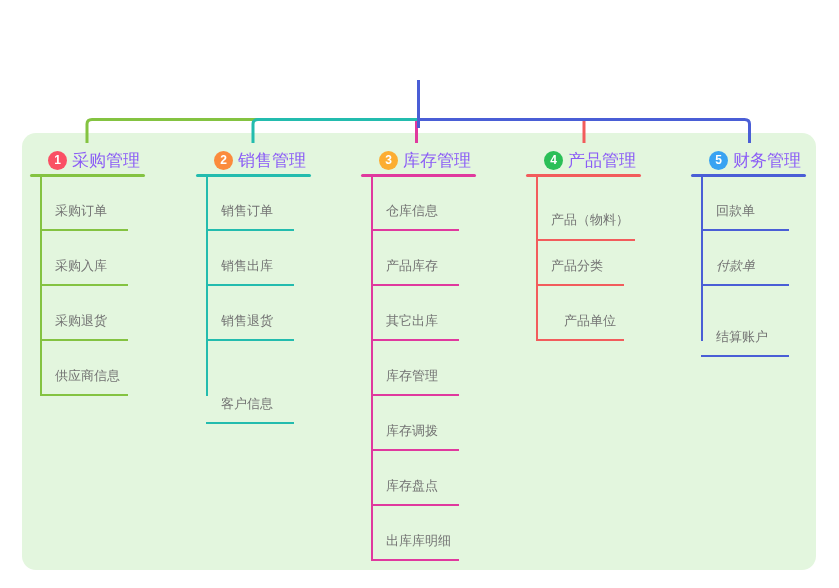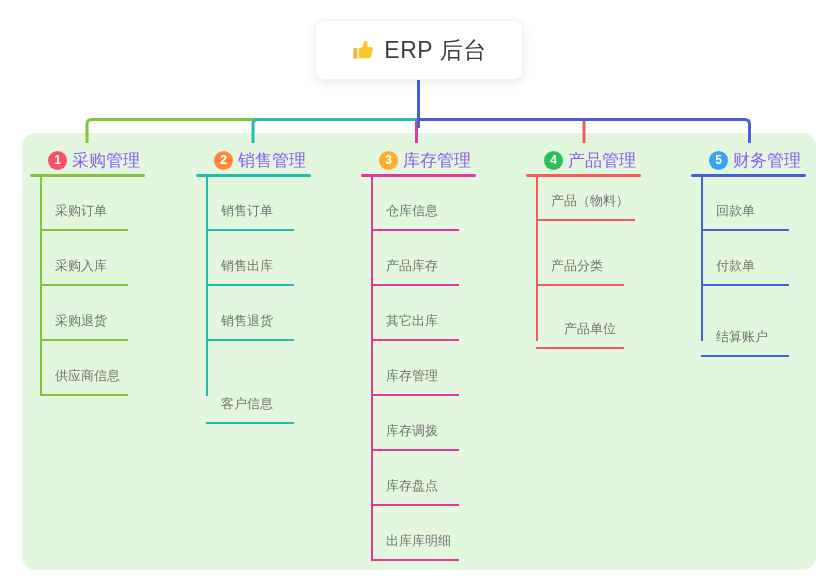--- a/index.html
+++ b/index.html
@@ -46,27 +46,20 @@
 
   <svg class="connectors" width="839" height="588" viewBox="0 0 839 588" id="connectors">
       <path d="M 87 143 L 87 124 Q 87 119.5 92 119.5 L 258 119.5" stroke="#84c341" stroke-width="3" fill="none"></path>
       <path d="M 253 143 L 253 124 Q 253 119.5 258 119.5 L 418.5 119.5" stroke="#23bcae" stroke-width="3" fill="none"></path>
       <path d="M 418.5 119.5 L 744.5 119.5 Q 749.5 119.5 749.5 124 L 749.5 143" stroke="#4a5ed6" stroke-width="3" fill="none"></path>
       <path d="M 416.5 121 L 416.5 143" stroke="#e0399e" stroke-width="3" fill="none"></path>
       <path d="M 584 121 L 584 143" stroke="#f25c5c" stroke-width="3" fill="none"></path>
       <path d="M 418.5 80 L 418.5 128" stroke="#4a5ed6" stroke-width="3" fill="none"></path>
     </svg>
 
-  <div class="root-card">
-    <svg class="thumb-icon" viewBox="0 0 24 24" aria-hidden="true">
-      <path id="thumb-cuff" d="M2.5 9.5h4.2v11H2.5z" fill="#f5b82e"></path>
-      <path id="thumb-hand" d="M8 20.5V10l2.8-1.1c.9-.4 1.5-1.2 1.7-2.1l.7-3.2c.2-.9.9-1.5 1.8-1.5 1.1 0 2 .9 2 2v3.9h3.4c1.5 0 2.6 1.4 2.3 2.8l-1.4 6.6c-.3 1.5-1.6 2.6-3.1 2.6H8z" fill="#fcc62c"></path>
-    </svg>
-    <span class="root-title">ERP 后台</span>
-  </div>
 
   <div id="branches-layer">
       <div class="branch-node" style="left: 48px; top: 150px;">
         <span class="badge" style="background: rgb(250, 80, 100);">1</span>
         <span class="branch-label">采购管理</span>
       </div>
       <div class="branch-underline" style="left: 30px; top: 174px; width: 115px; background: rgb(132, 195, 65);"></div>
       <div class="spine" style="left: 40px; top: 177px; height: 219px; background: rgb(132, 195, 65);"></div>
       <div class="child-node" style="left: 40px; top: 202px; border-bottom: 2px solid rgb(132, 195, 65);">采购订单</div>
       <div class="child-node" style="left: 40px; top: 257px; border-bottom: 2px solid rgb(132, 195, 65);">采购入库</div>
@@ -94,26 +87,26 @@
       <div class="child-node" style="left: 371px; top: 367px; border-bottom: 2px solid rgb(224, 57, 158);">库存管理</div>
       <div class="child-node" style="left: 371px; top: 422px; border-bottom: 2px solid rgb(224, 57, 158);">库存调拨</div>
       <div class="child-node" style="left: 371px; top: 477px; border-bottom: 2px solid rgb(224, 57, 158);">库存盘点</div>
       <div class="child-node" style="left: 371px; top: 532px; border-bottom: 2px solid rgb(224, 57, 158);">出库库明细</div>
       <div class="branch-node" style="left: 544px; top: 150px;">
         <span class="badge" style="background: rgb(43, 191, 87);">4</span>
         <span class="branch-label">产品管理</span>
       </div>
       <div class="branch-underline" style="left: 526px; top: 174px; width: 115px; background: rgb(242, 92, 92);"></div>
       <div class="spine" style="left: 536px; top: 177px; height: 164px; background: rgb(242, 92, 92);"></div>
-      <div class="child-node" style="left: 536px; top: 192px; border-bottom: 2px solid rgb(242, 92, 92);">产品（物料）</div>
+      <div class="child-node" style="left: 536px; top: 212px; border-bottom: 2px solid rgb(242, 92, 92); font-family: Liberation Mono, monospace;">产品（物料）</div>
       <div class="child-node" style="left: 536px; top: 257px; border-bottom: 2px solid rgb(242, 92, 92);">产品分类</div>
-      <div class="child-node" style="left: 536px; top: 320px; border-bottom: 2px solid rgb(242, 92, 92); padding-left: 28px;">产品单位</div>
+      <div class="child-node" style="left: 536px; top: 312px; border-bottom: 2px solid rgb(242, 92, 92); padding-left: 28px;">产品单位</div>
       <div class="branch-node" style="left: 709px; top: 150px;">
         <span class="badge" style="background: rgb(57, 163, 242);">5</span>
         <span class="branch-label">财务管理</span>
       </div>
       <div class="branch-underline" style="left: 691px; top: 174px; width: 115px; background: rgb(74, 94, 214);"></div>
       <div class="spine" style="left: 701px; top: 177px; height: 164px; background: rgb(74, 94, 214);"></div>
       <div class="child-node" style="left: 701px; top: 202px; border-bottom: 2px solid rgb(74, 94, 214);">回款单</div>
-      <div class="child-node" style="left: 701px; top: 257px; border-bottom: 2px solid rgb(74, 94, 214);">付款单</div>
+      <div class="child-node" style="left: 701px; top: 257px; border-bottom: 2px solid rgb(74, 94, 214); font-style: italic;">付款单</div>
       <div class="child-node" style="left: 701px; top: 312px; border-bottom: 2px solid rgb(74, 94, 214); margin-top: 16px;">结算账户</div>
     </div>
 </div>
 
 </body></html>

